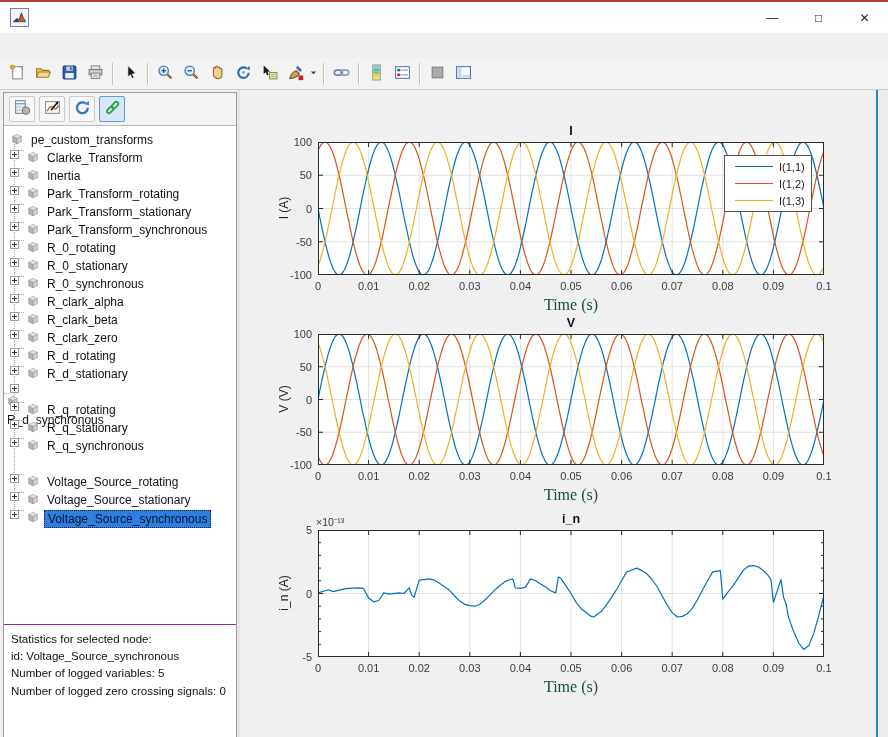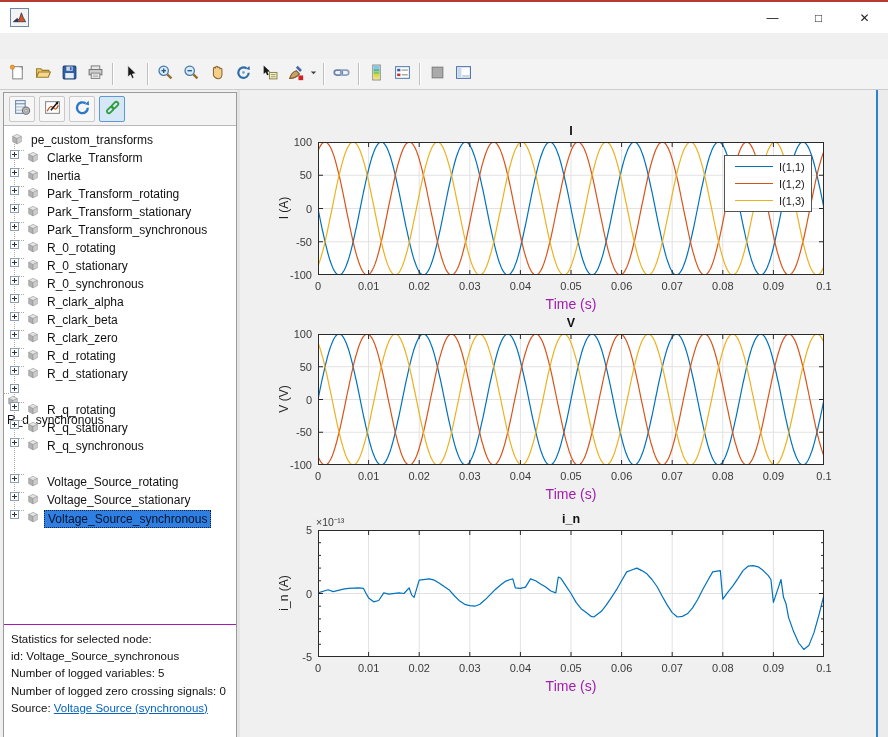--- a/index.html
+++ b/index.html
@@ -40,21 +40,21 @@
   #stats { position:absolute; left:0; top:531px; width:232px; height:114px; background:#fff; border-top:1px solid #a21caf; padding:6px 0 0 7px; }
   .stats-line { font-size:11.5px; color:#111; line-height:17.2px; white-space:nowrap; }
   #stats-link { color:#0563c1; text-decoration:underline; }
   
   #plot-panel { position:absolute; left:240px; top:88px; width:636px; height:649px; background:#f0f0f0; }
   #splitter-v { position:absolute; left:237px; top:88px; width:3px; height:649px; background:#e4e4e4; }
   #right-strip { position:absolute; left:876px; top:88px; width:12px; height:649px; background:#ececec; border-left:2px solid #2f80c8; }
   .plot { position:absolute; }
   .axes { position:absolute; background:#ffffff; }
   .plot-title { position:absolute; width:100%; text-align:center; font-size:12.5px; font-weight:bold; color:#111; }
-  .xlabel { position:absolute; width:100%; text-align:center; font-size:14px; color:#a21caf; }
+  .xlabel { position:absolute; width:100%; text-align:center; font-size:16px; color:#14532d;font-family:Liberation Serif, serif; }
   .ylabel { position:absolute; font-size:12px; color:#222; transform:rotate(-90deg); transform-origin:center; white-space:nowrap; }
   .xtick-label { position:absolute; font-size:11px; color:#3a3a3a; transform:translateX(-50%); }
   .ytick-label { position:absolute; font-size:11px; color:#3a3a3a; text-align:right; width:34px; transform:translateY(-50%); }
   .y-mult { position:absolute; font-size:10.5px; color:#3a3a3a; }
   .legend { position:absolute; background:#fff; border:1px solid #555; }
   .legend-row { display:flex; align-items:center; height:17px; padding:0 6px 0 10px; }
   .legend-line { width:38px; height:0; border-top:1.6px solid; margin-right:6px; flex:0 0 auto; }
   .legend-text { font-size:11px; color:#222; }
 </style>
 </head>
@@ -444,21 +444,20 @@
               <polygon points="13,4.5 8,7 8,13 13,10.5" fill="#cdcdcd" stroke="#909090" stroke-width="0.6"></polygon>
             </svg></span>
           <span class="tree-label">Voltage_Source_synchronous</span>
         </div>
       </div>
     <div id="stats">
         <div class="stats-line">Statistics for selected node:</div>
         <div class="stats-line">id: Voltage_Source_synchronous</div>
         <div class="stats-line">Number of logged variables: 5</div>
         <div class="stats-line">Number of logged zero crossing signals: 0</div>
-        <div class="stats-line"><span>Source: </span><a id="stats-link">Voltage Source (synchronous)</a></div>
       </div>
   </div>
 
   <div id="splitter-v"></div>
   <div id="plot-panel">
       <div class="plot" style="left: 78px; top: 52px; width: 506px; height: 133px;">
         <div class="plot-title" style="top: -18px;">I</div>
         <div class="ylabel" style="left: -78px; top: 58.5px; width: 88px; text-align: center;">I (A)</div>
         <div class="xlabel" style="top: 154px;">Time (s)</div>
         <div class="xtick-label" style="left: 0px; top: 138px;">0</div>

